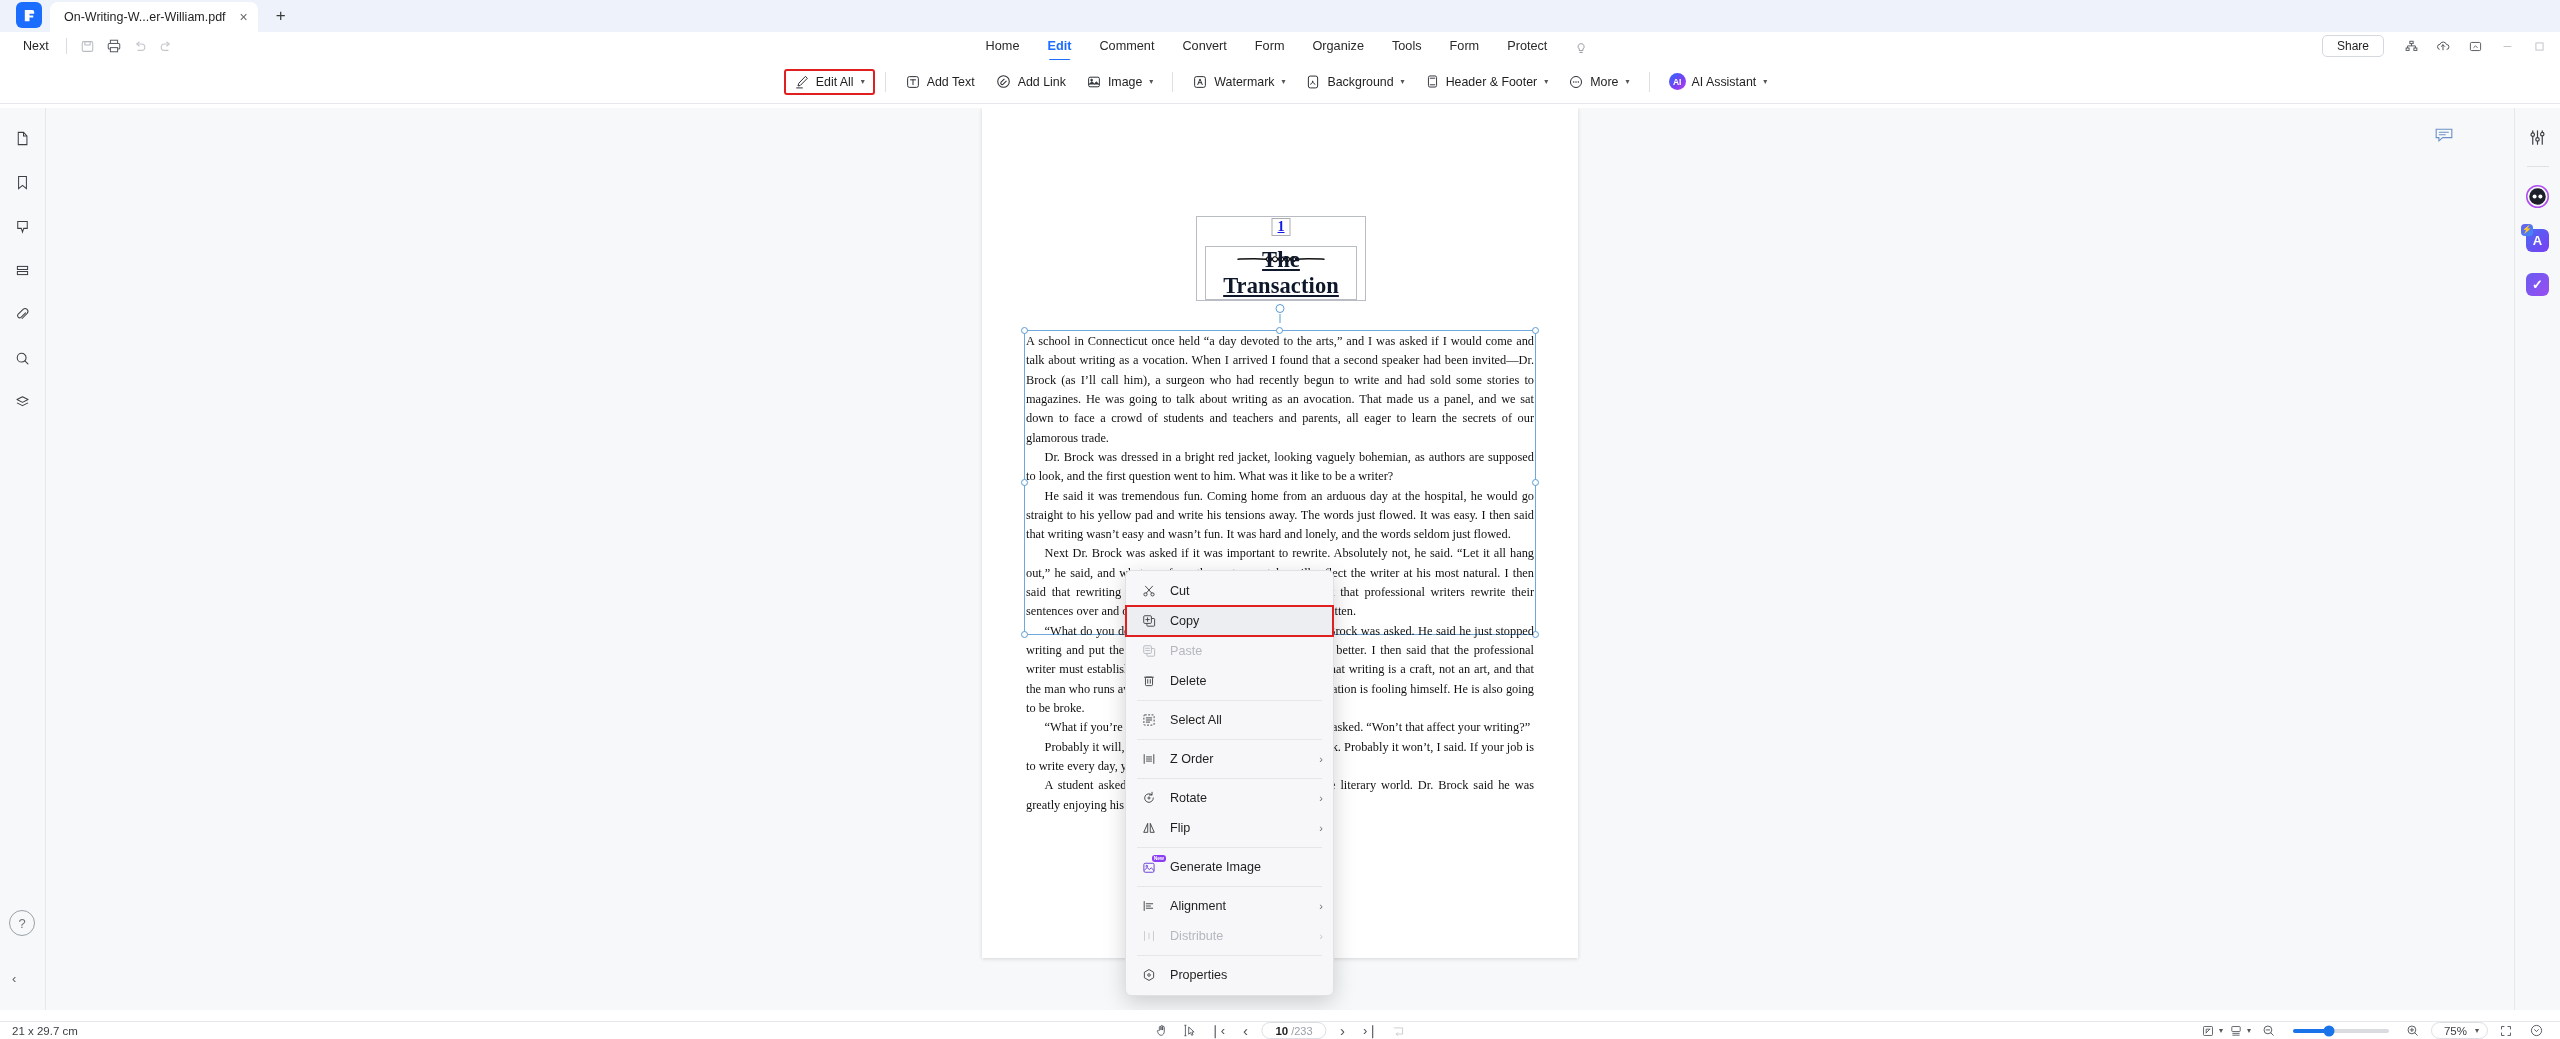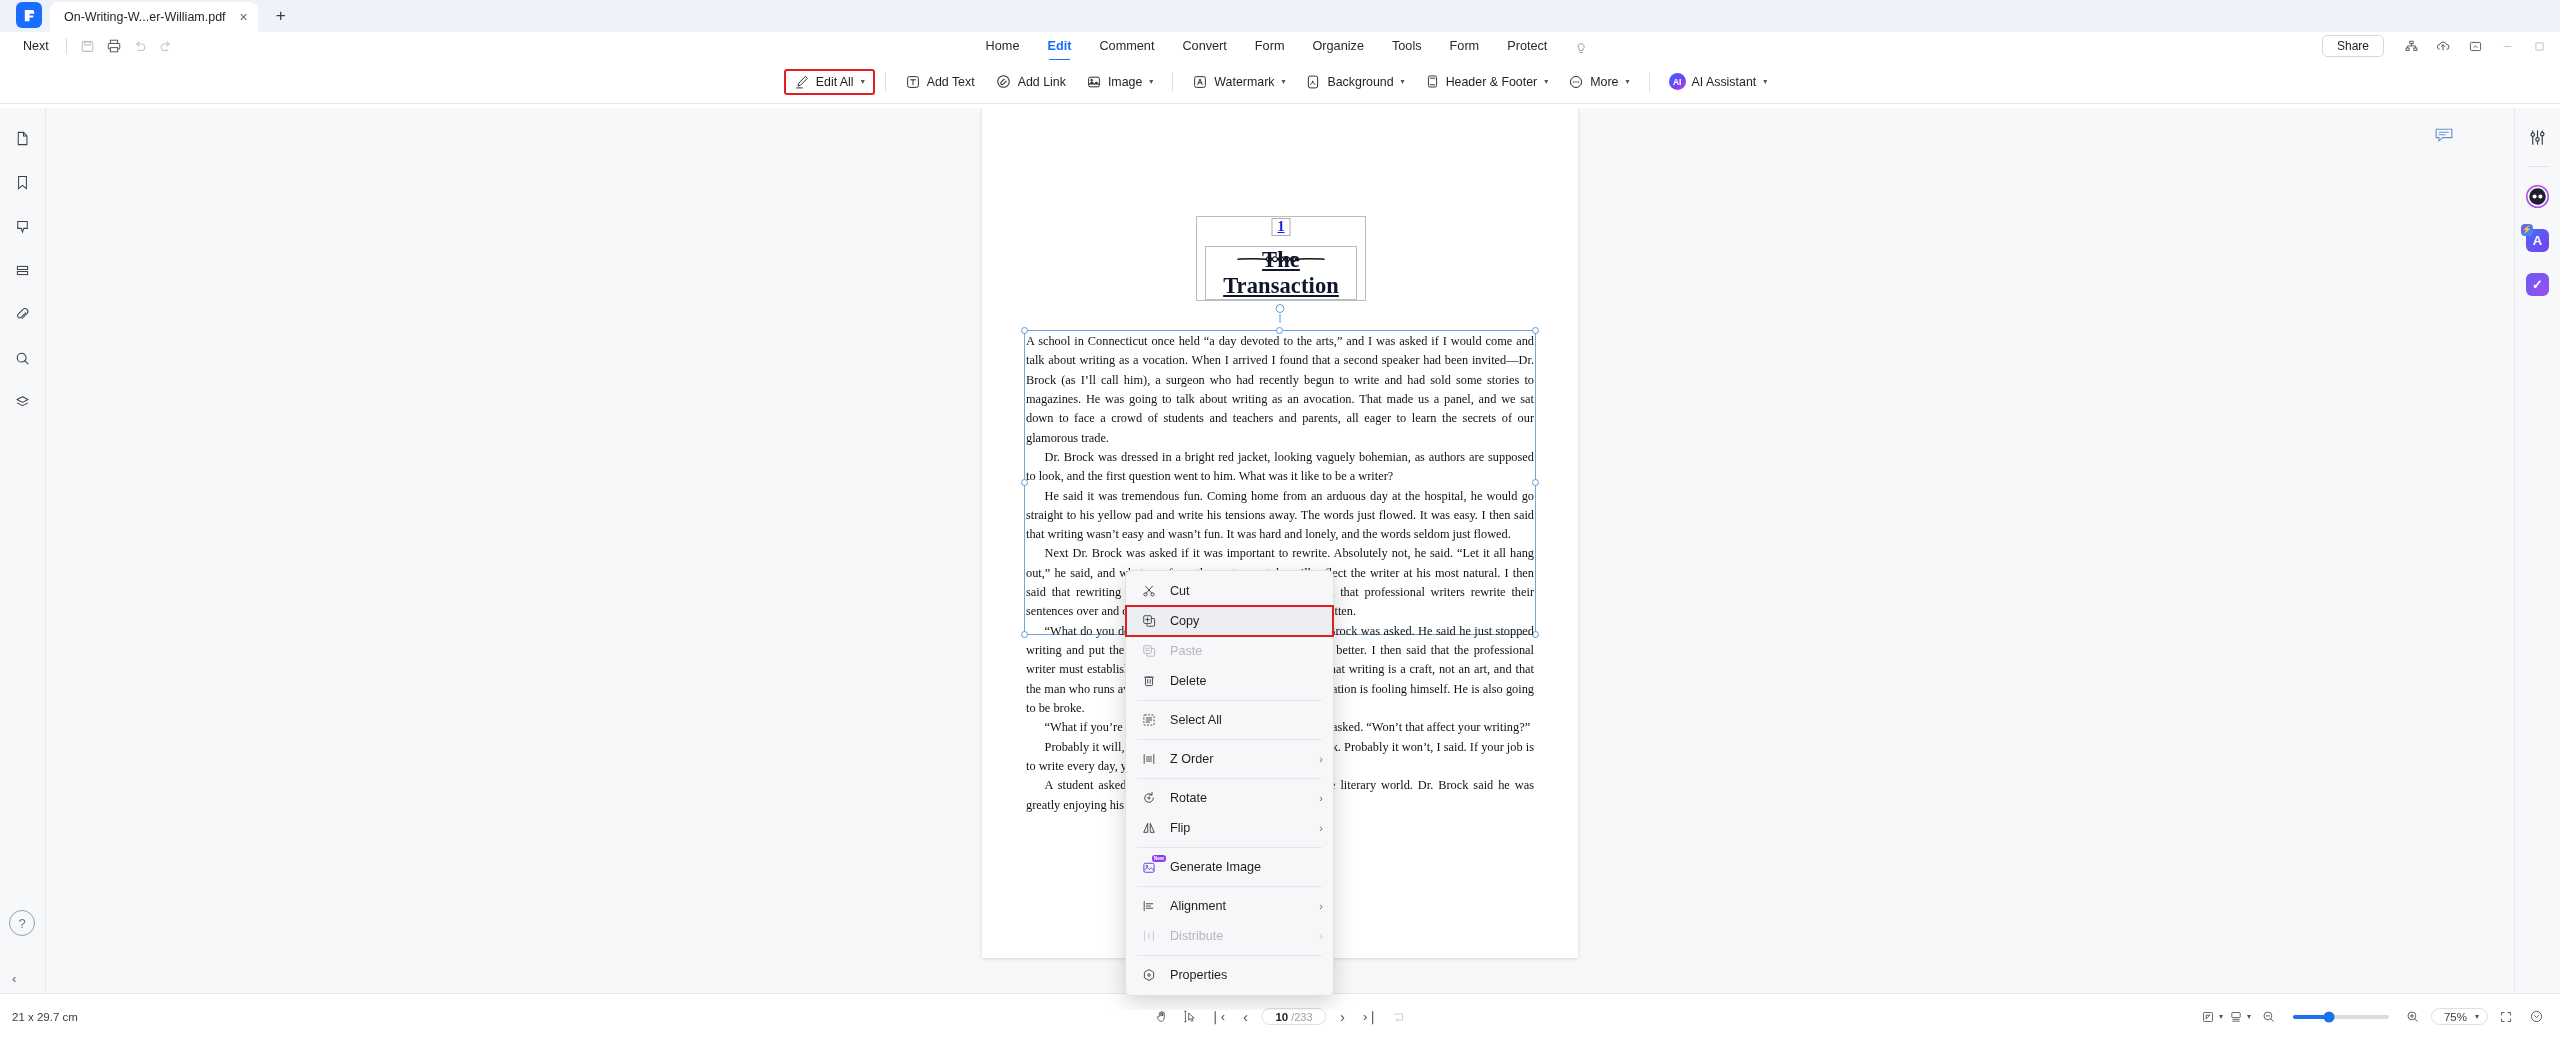--- a/index.html
+++ b/index.html
@@ -287,21 +287,21 @@
   .float-chat {
     position: absolute; right: 58px; top: 16px;
     width: 24px; height: 20px;
     display:flex; align-items:center; justify-content:center;
     cursor: pointer;
   }
 
   
   .statusbar {
     position: absolute; bottom: 0; left: 0; right: 0;
-    height: 46px; background: #ffffff;
+    height: 18px; background: #ffffff;
     border-top: 1px solid #e6e8ec;
     display: flex; align-items: center;
     font-size: 11.5px; color: #3c4043;
   }
   .sb-left { padding-left: 12px; white-space: nowrap; }
   .sb-center {
     position: absolute; left: 50%; transform: translateX(-50%);
     display: flex; align-items: center; gap: 4px;
   }
   .sb-right {

